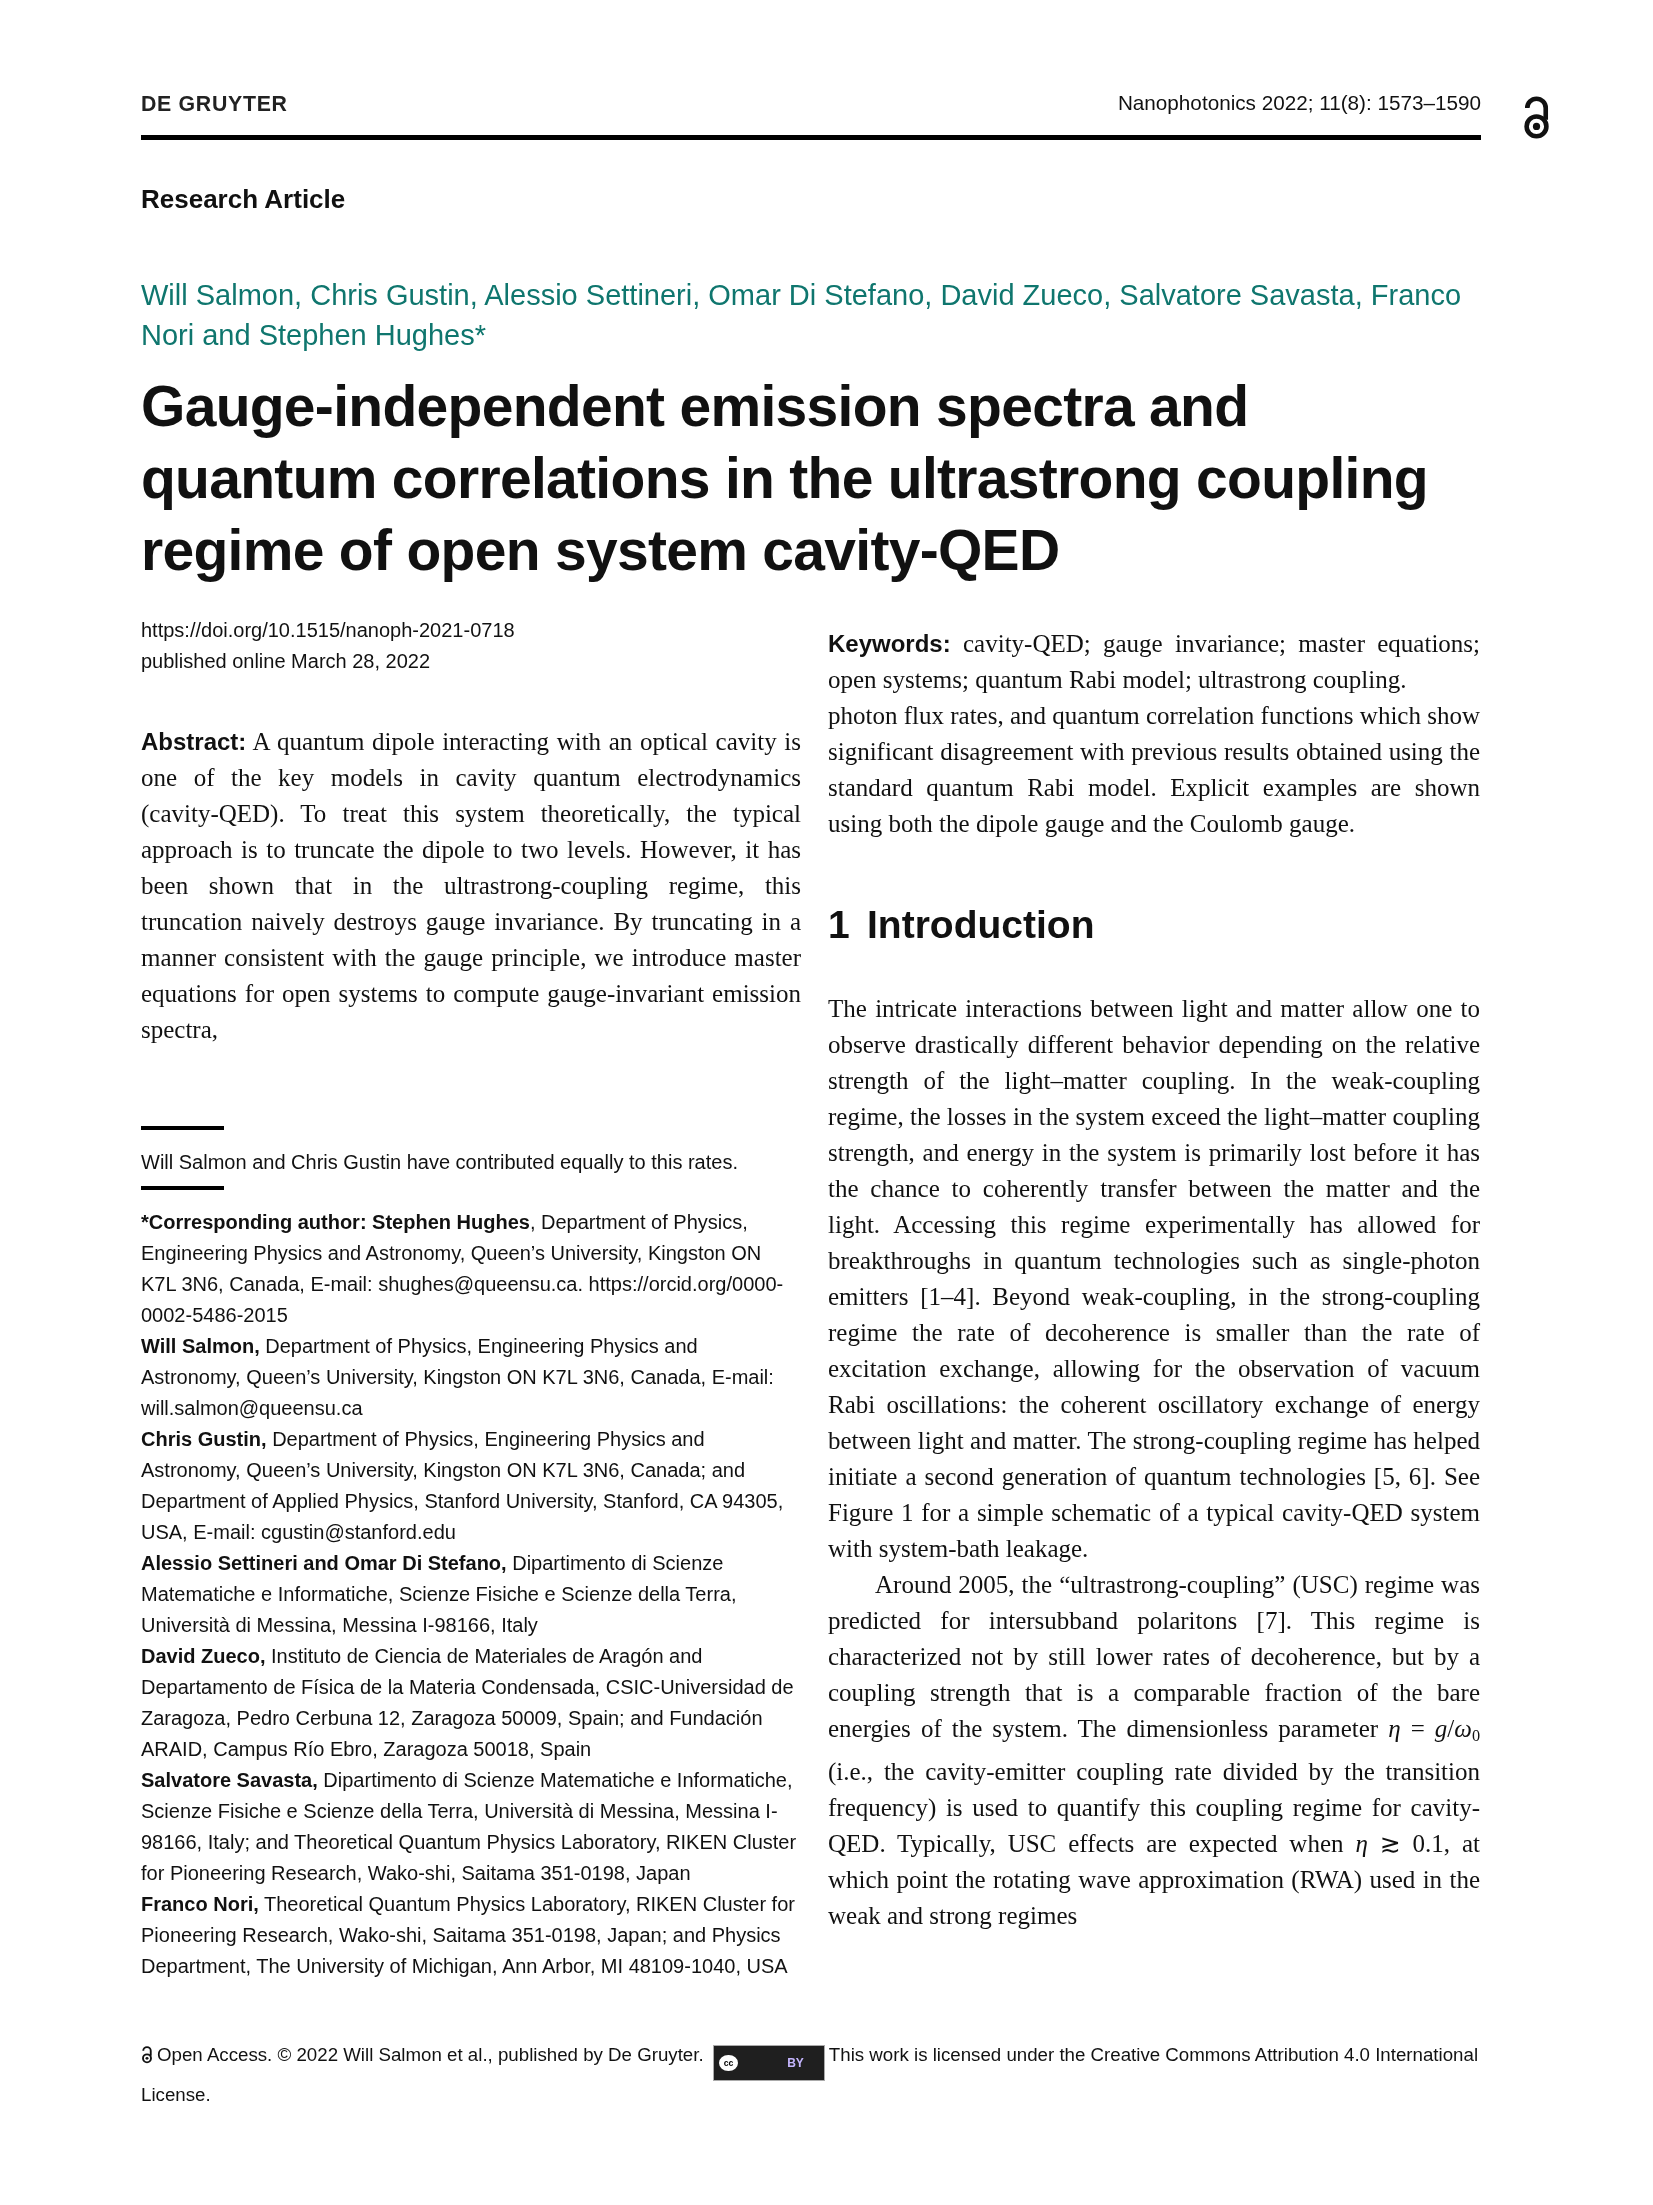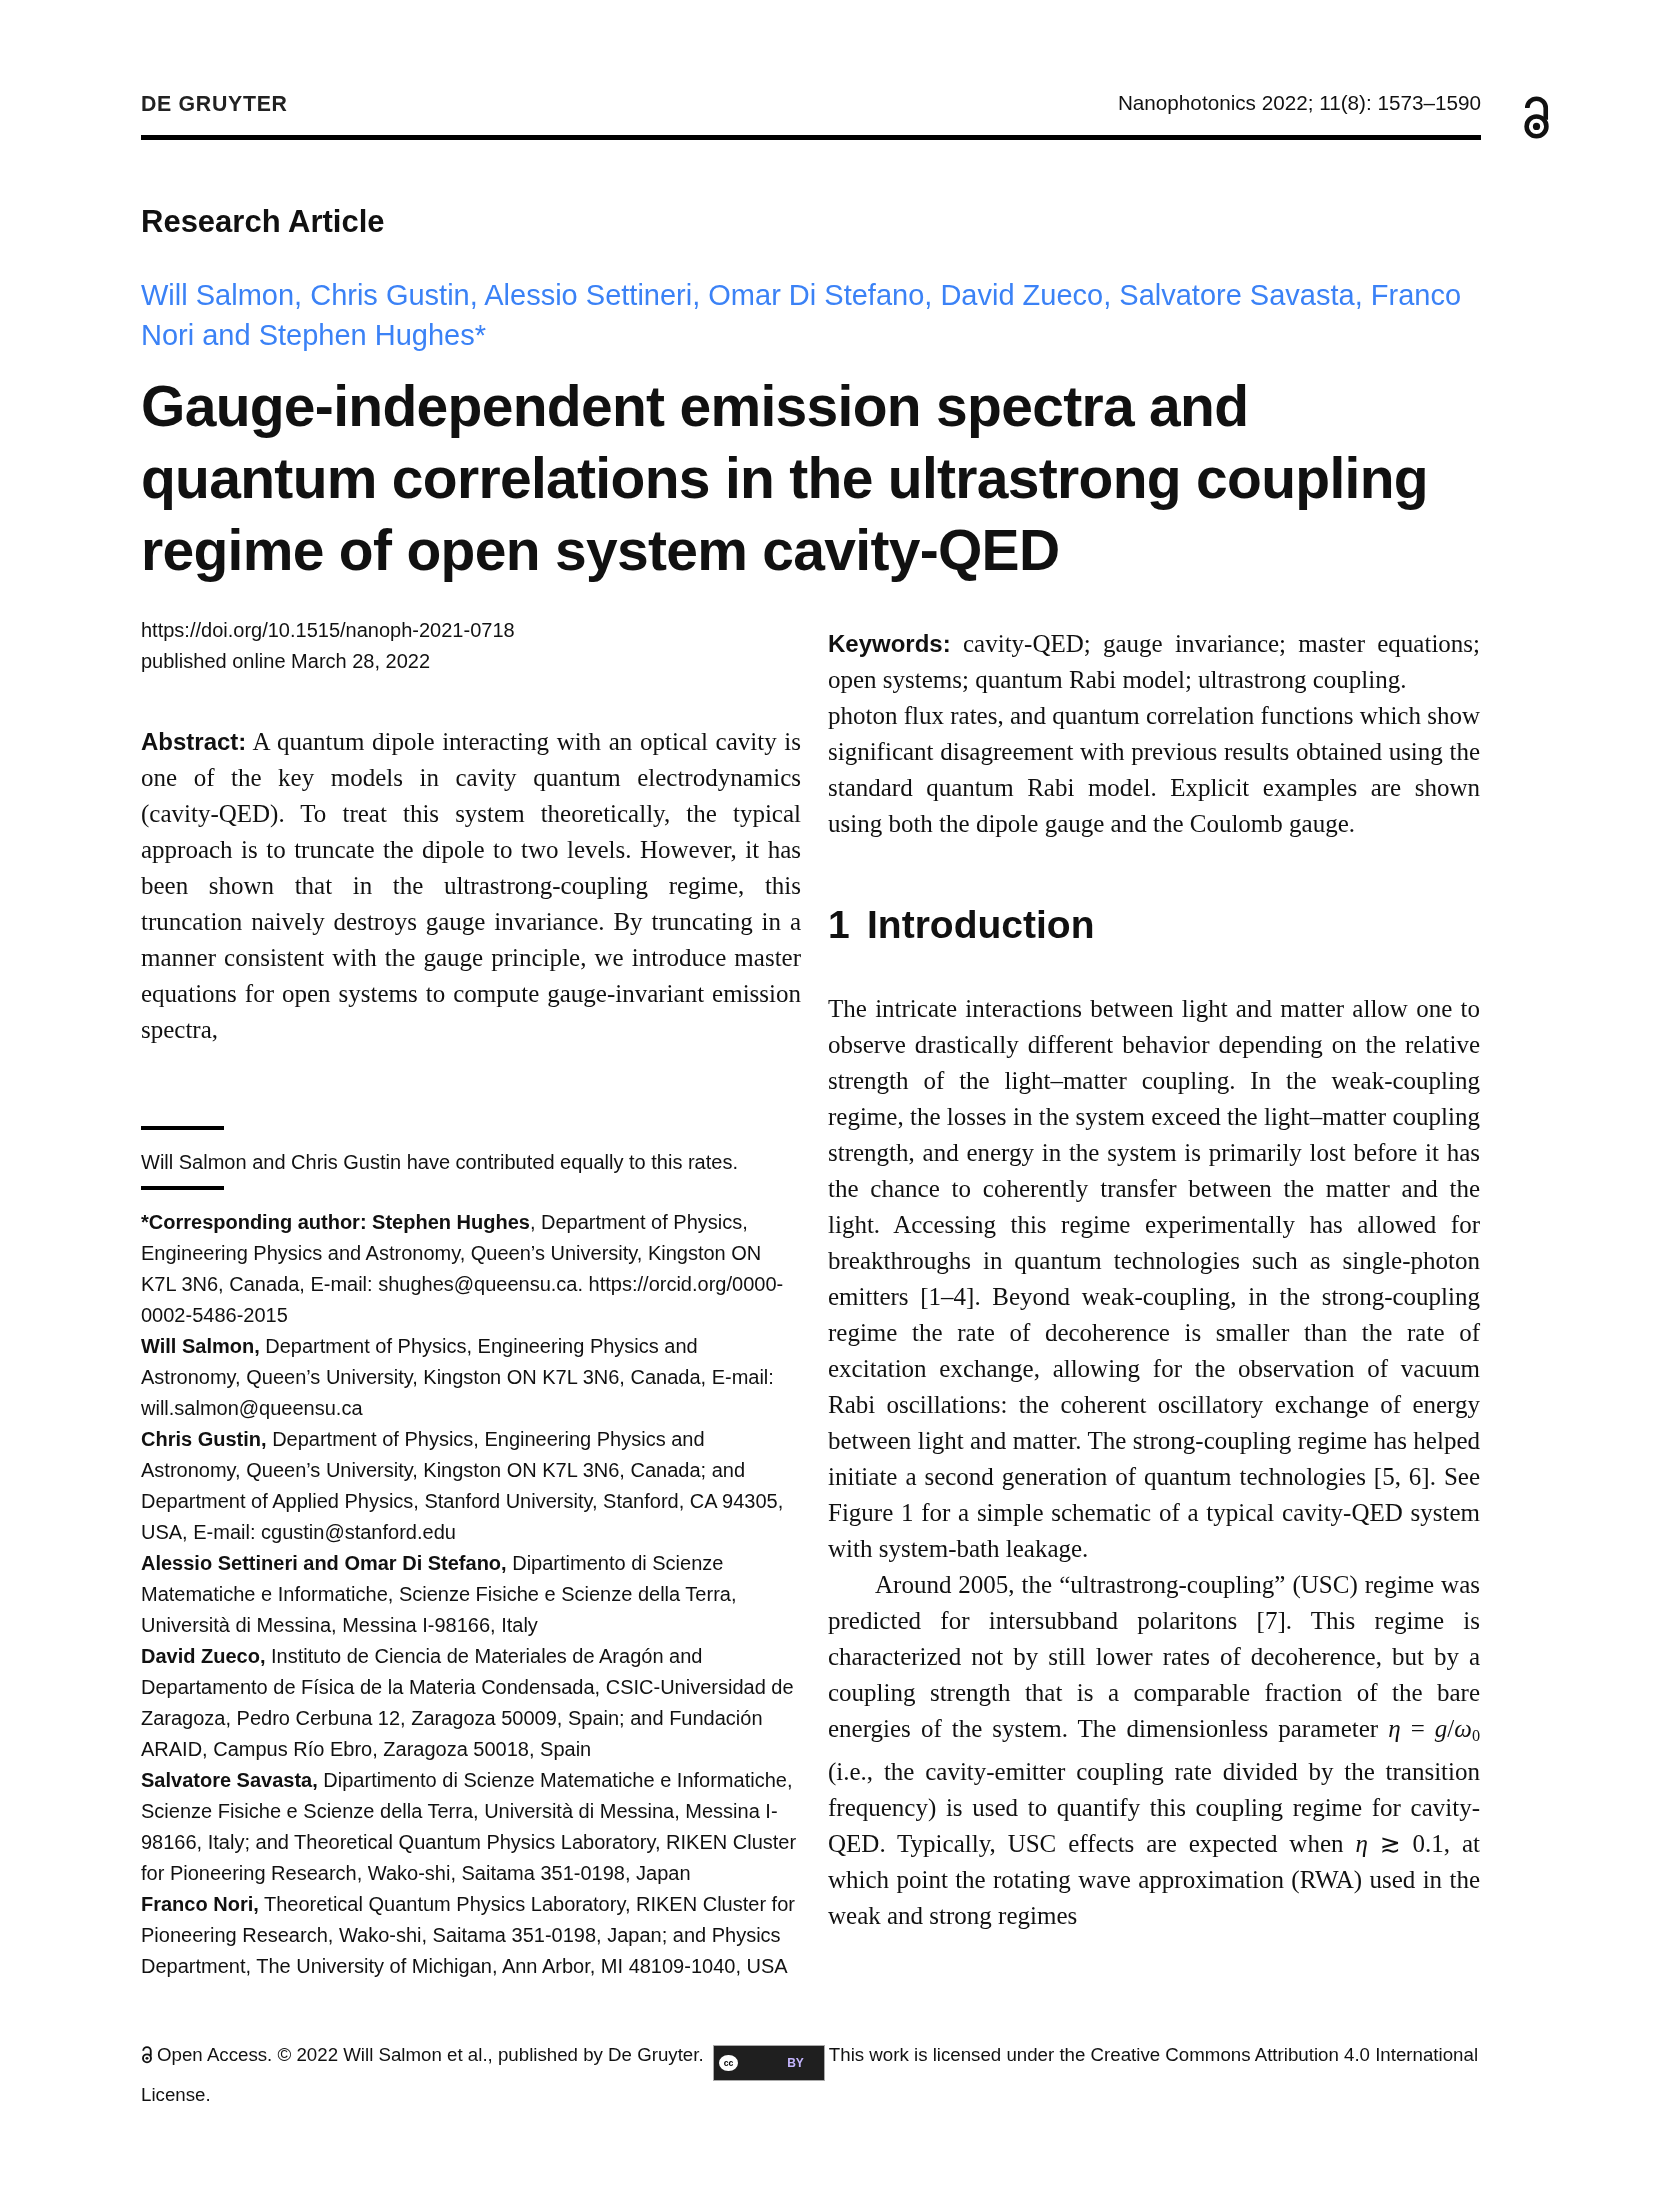--- a/index.html
+++ b/index.html
@@ -7,22 +7,22 @@
   .sans { font-family:"Liberation Sans", "DejaVu Sans", sans-serif; }
   .serif { font-family:"Liberation Serif", "DejaVu Serif", serif; }
   .abs { position:absolute; }
 
   
   #publisher { left:141px; top:92px; font-size:21.3px; font-weight:bold; letter-spacing:0.7px; color:#222; }
   #journal-ref { right:173px; top:91px; font-size:20.7px; color:#111; text-align:right; }
   #header-rule { left:141px; top:135px; width:1340px; height:5.3px; background:#000; }
   #oa-icon { left:1522px; top:93px; width:29px; height:47px; }
 
-  #article-type { left:141px; top:204px; font-size:31px; font-weight:bold; }
-  #authors { left:141px; top:275px; width:1340px; font-size:29px; line-height:40px; color:#3b82f6; }
+  #article-type { left:141px; top:184px; font-size:26px; font-weight:bold; }
+  #authors { left:141px; top:275px; width:1340px; font-size:29px; line-height:40px; color:#0f766e; }
   #title { left:141px; top:370px; width:1354px; font-size:57px; line-height:72px; font-weight:bold; letter-spacing:-0.7px; }
 
   
   .col { position:absolute; width:660px; }
   #left-col { left:141px; top:615px; }
   #right-col { left:828px; top:607px; width:652px; }
 
   .meta-line { font-size:20px; line-height:31px; }
   .body-text { font-size:25px; line-height:36px; text-align:justify; margin:0; }
   .lead { font-family:"Liberation Sans", "DejaVu Sans", sans-serif; font-weight:bold; font-size:24px; }

